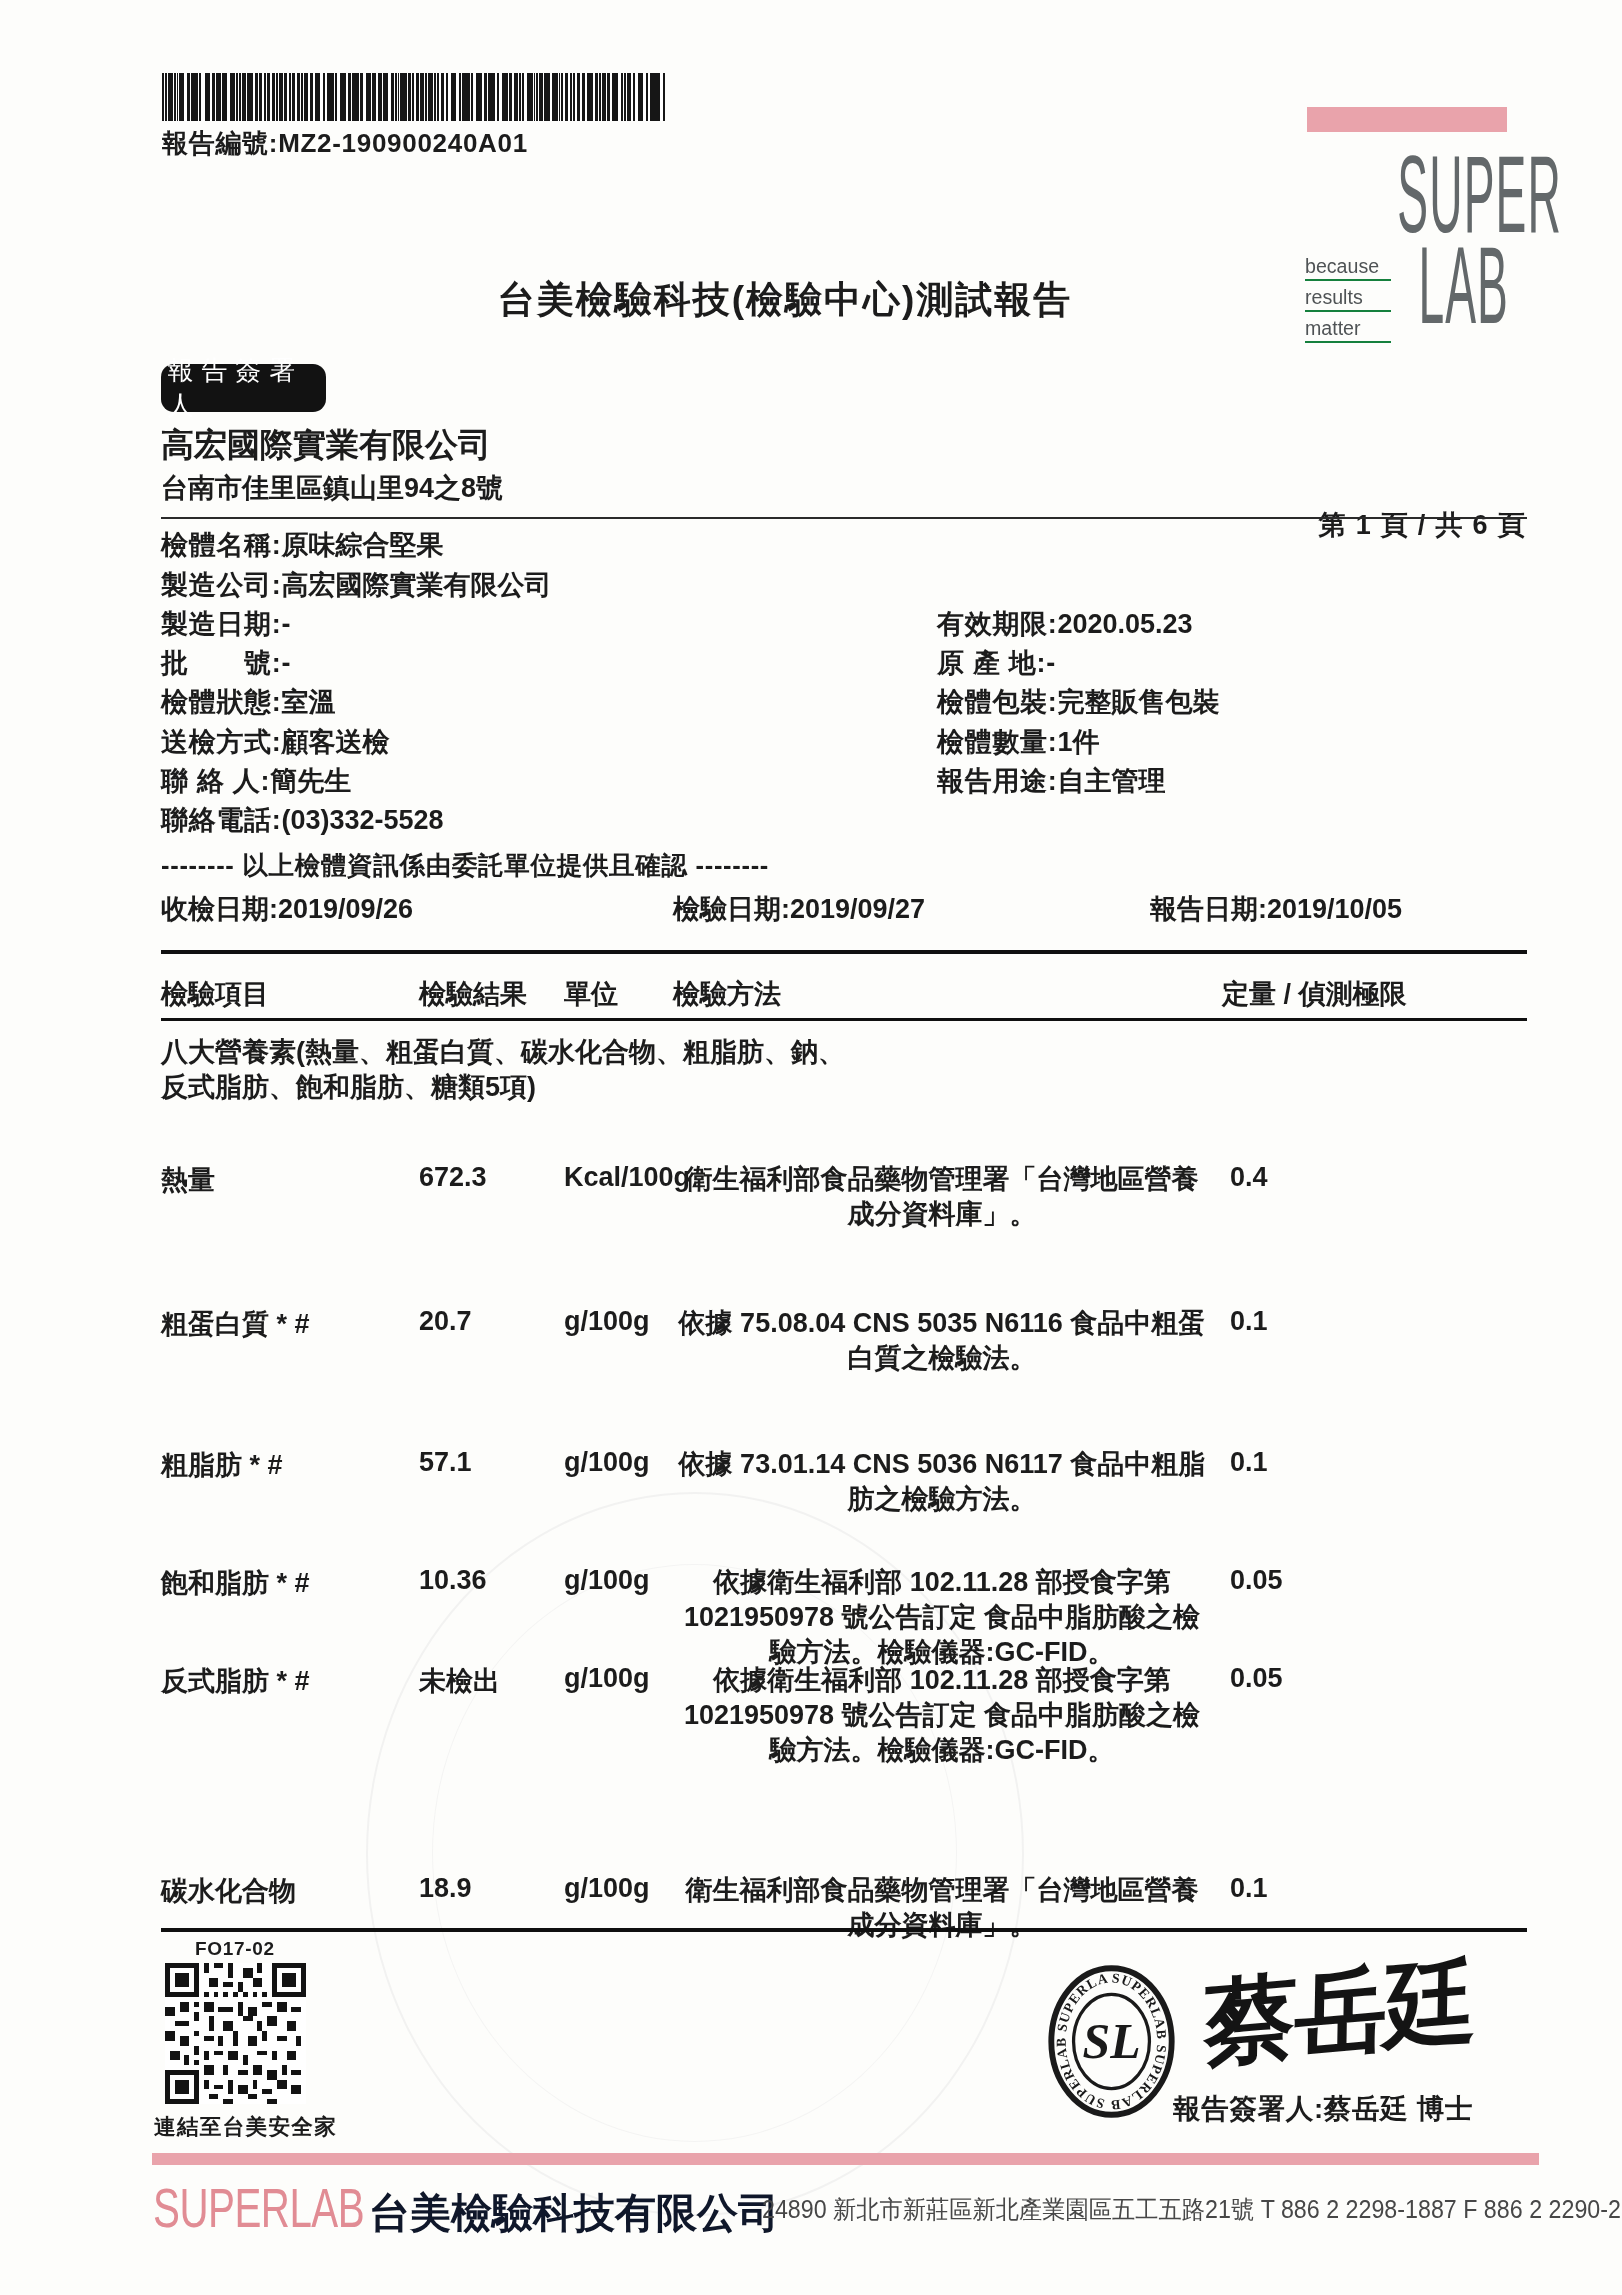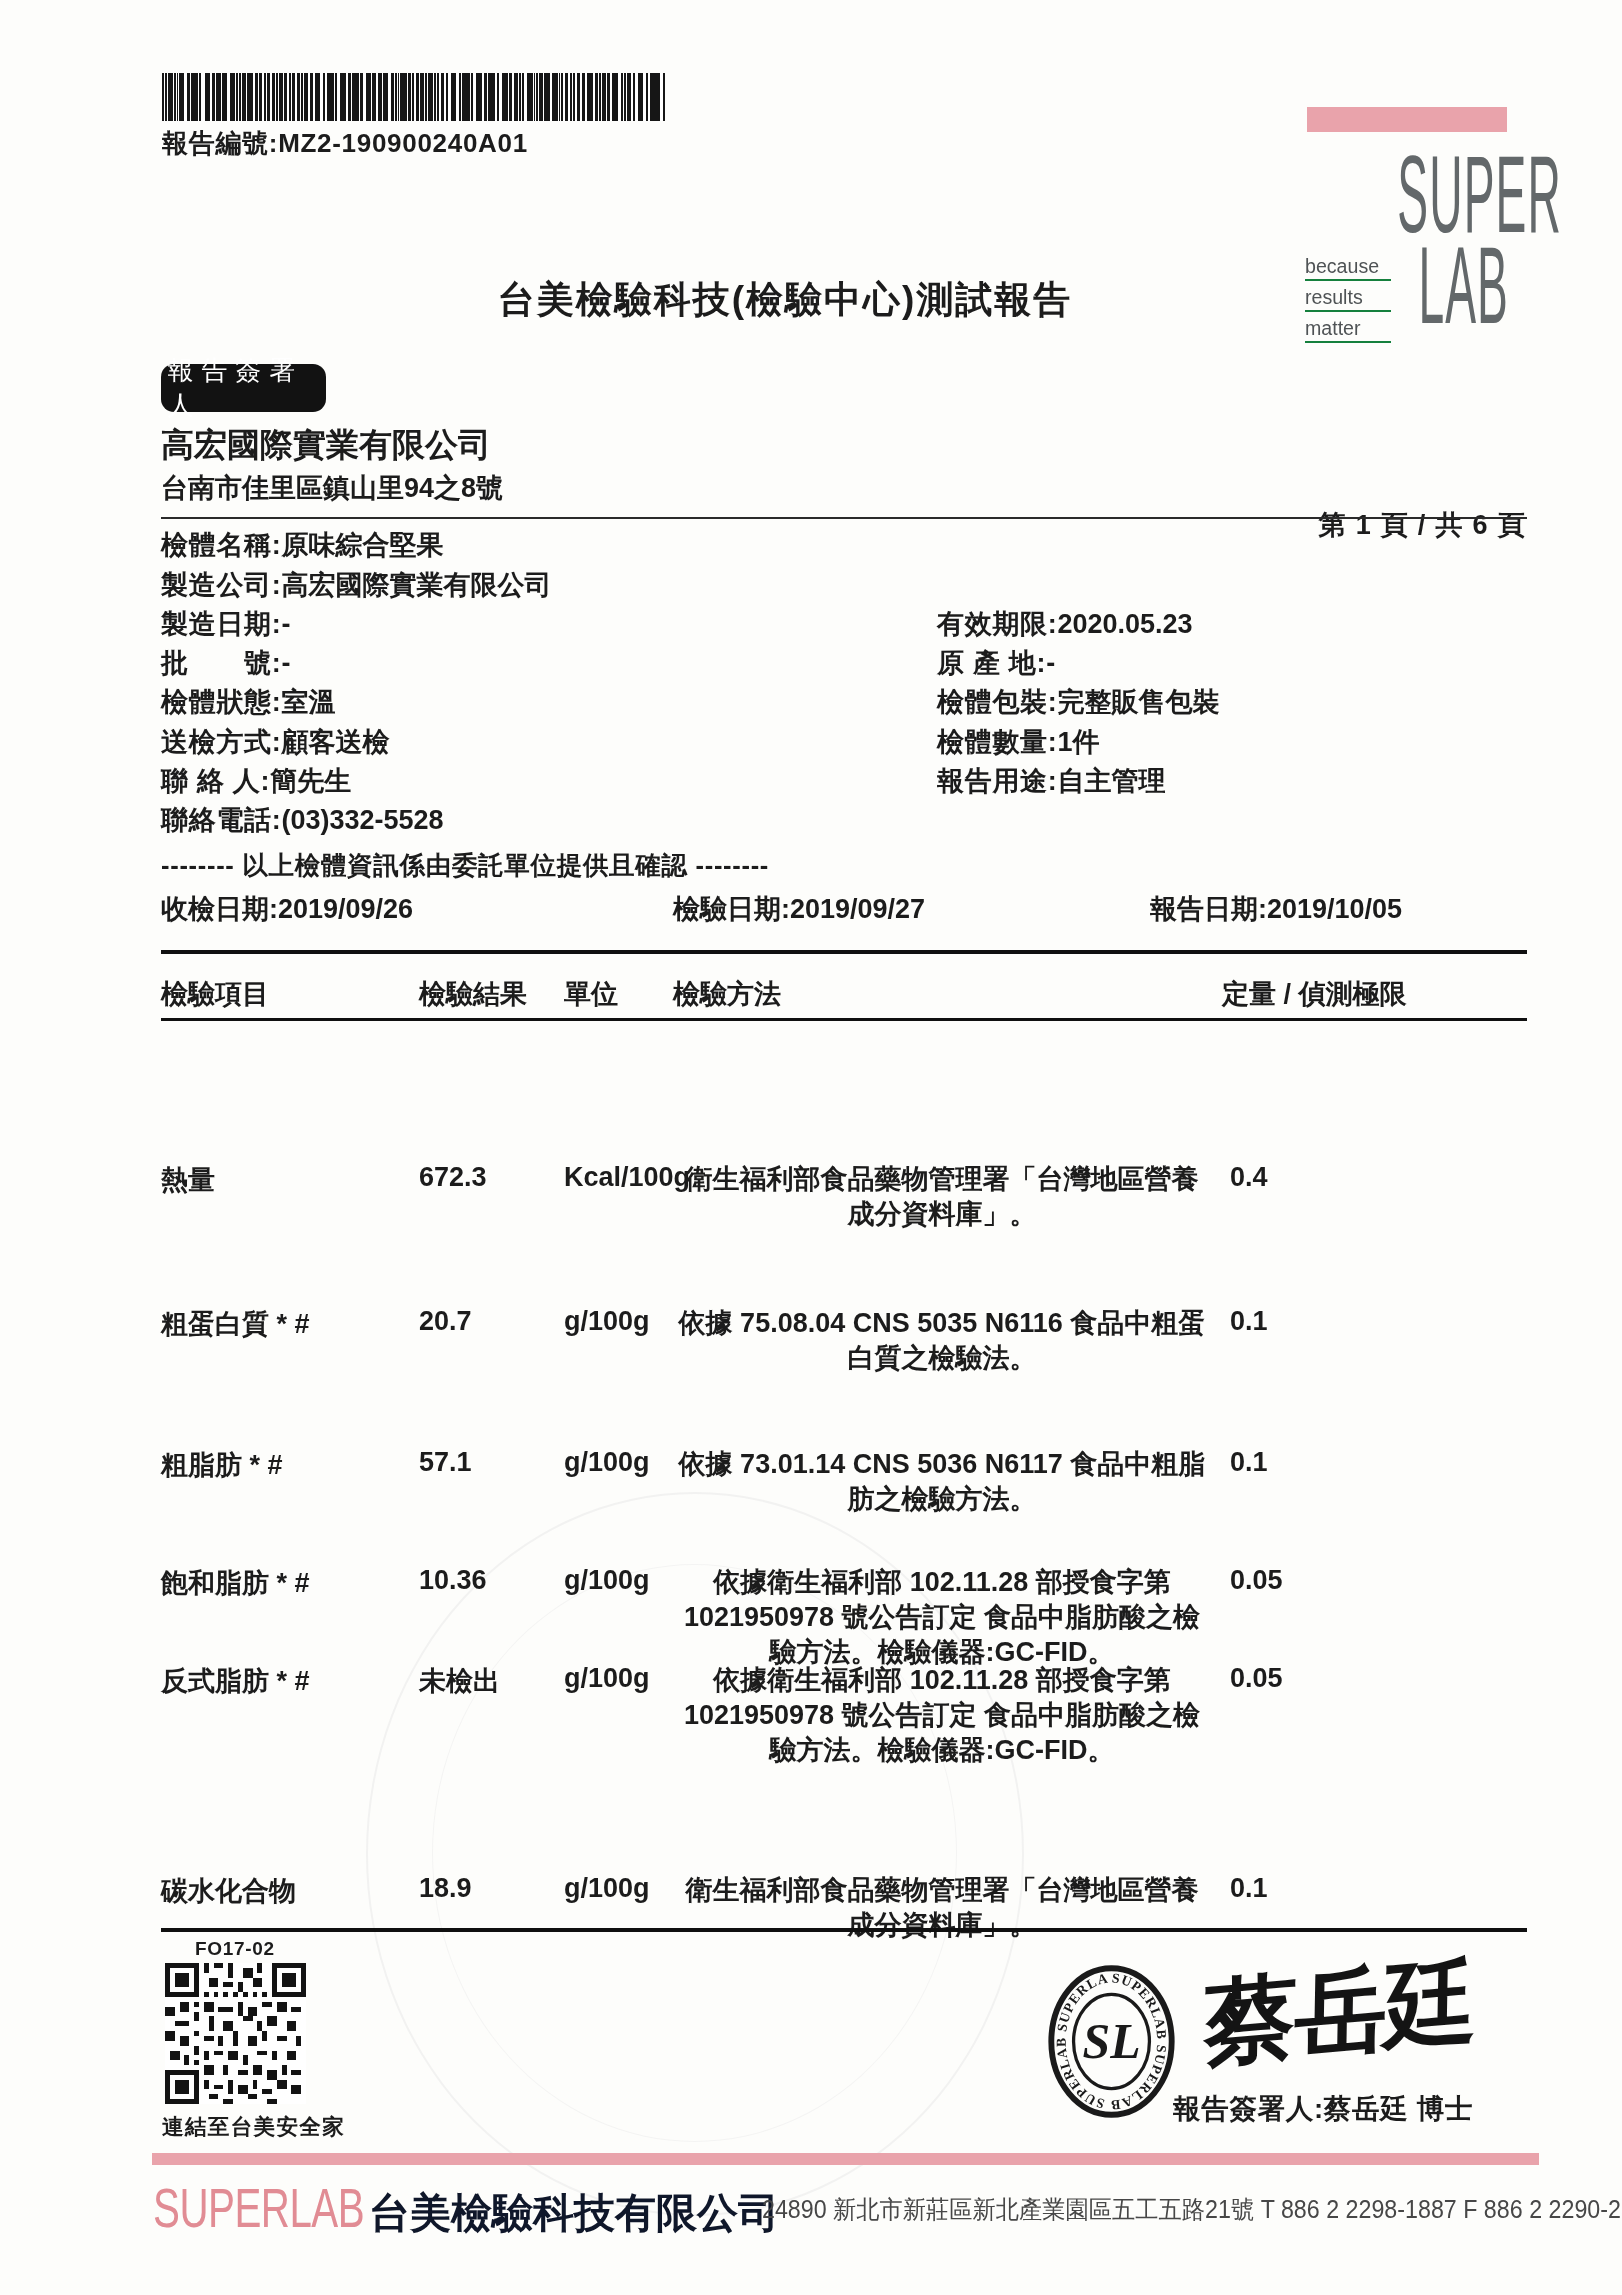--- a/index.html
+++ b/index.html
@@ -50,21 +50,21 @@
   
   .cell{font-size:27px;font-weight:600;white-space:nowrap;text-align:center;}
   .method{width:538px;white-space:normal;line-height:35px;}
   .hr4{left:161px;top:1928px;width:1366px;height:3.9px;background:#101010;}
   
   .wm1{left:366px;top:1492px;width:654px;height:720px;border:2px solid rgba(100,105,115,0.07);border-radius:50%;}
   .wm2{left:432px;top:1564px;width:523px;height:576px;border:1.3px solid rgba(100,105,115,0.06);border-radius:50%;}
   
   .formno{left:195px;top:1938px;font-size:19px;font-weight:700;letter-spacing:0.7px;}
   .qr{left:165px;top:1963px;width:141px;height:141px;}
-  .qr-caption{left:162px;top:2112px;font-size:21.6px;font-weight:800;letter-spacing:1.3px;font-family:Liberation Mono, monospace;}
+  .qr-caption{left:154px;top:2112px;font-size:21.6px;font-weight:800;letter-spacing:1.3px;font-family:Liberation Mono, monospace;}
   .seal{left:1046px;top:1963px;width:131px;height:157px;}
   .signature{left:1204px;top:1950px;font-size:93px;font-weight:700;
     font-family:"DejaVu Serif","Liberation Serif",serif;
     transform:rotate(-5deg) skewX(-6deg);letter-spacing:-2.6px;color:#141414;}
   .signer{left:1173px;top:2091px;font-size:27.5px;font-weight:700;letter-spacing:0.7px;}
   .pinkbar{left:152px;top:2153px;width:1387px;height:11.8px;background:#e9a3ab;}
   .f-logo-en{left:153px;top:2175px;font-size:56px;font-weight:400;color:#e18c94;
     transform:scaleX(0.72);transform-origin:left top;letter-spacing:-0.7px;white-space:nowrap;}
   .f-logo-zh{left:369px;top:2186px;font-size:41px;font-weight:700;color:#0f172a;white-space:nowrap;}
   .f-addr{left:762px;top:2193px;font-size:25px;font-weight:500;color:#474747;
@@ -116,20 +116,24 @@
   <div class="abs drow" style="left:1150px;top:891px"><span>報告日期:</span><span>2019/10/05</span></div>
 
   <div class="abs hr2"></div>
   <div class="abs thead" style="left:161px;top:976px">檢驗項目</div>
   <div class="abs thead" style="left:419px;top:976px">檢驗結果</div>
   <div class="abs thead" style="left:564px;top:976px">單位</div>
   <div class="abs thead" style="left:673px;top:976px">檢驗方法</div>
   <div class="abs thead" style="left:1222px;top:976px">定量 / 偵測極限</div>
   <div class="abs hr3"></div>
 
+  <div class="abs gnote">
+    <div>八大營養素(熱量、粗蛋白質、碳水化合物、粗脂肪、鈉、</div>
+    <div>反式脂肪、飽和脂肪、糖類5項)</div>
+  </div>
 
   <div class="abs wm1"></div>
   <div class="abs wm2"></div>
 
   <div class="abs cell" style="left:161px;top:1162px">熱量</div>
   <div class="abs cell" style="left:419px;top:1162px">672.3</div>
   <div class="abs cell" style="left:564px;top:1162px">Kcal/100g</div>
   <div class="abs cell method" style="left:673px;top:1162px">衛生福利部食品藥物管理署「台灣地區營養成分資料庫」。</div>
   <div class="abs cell" style="left:1230px;top:1162px">0.4</div>
 

